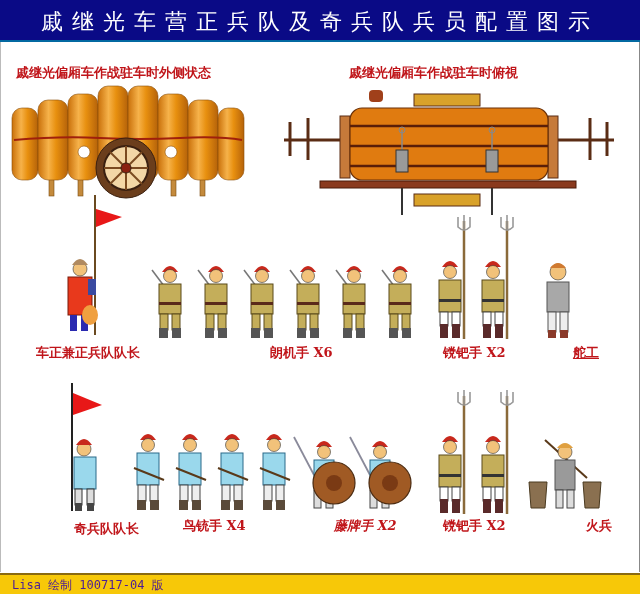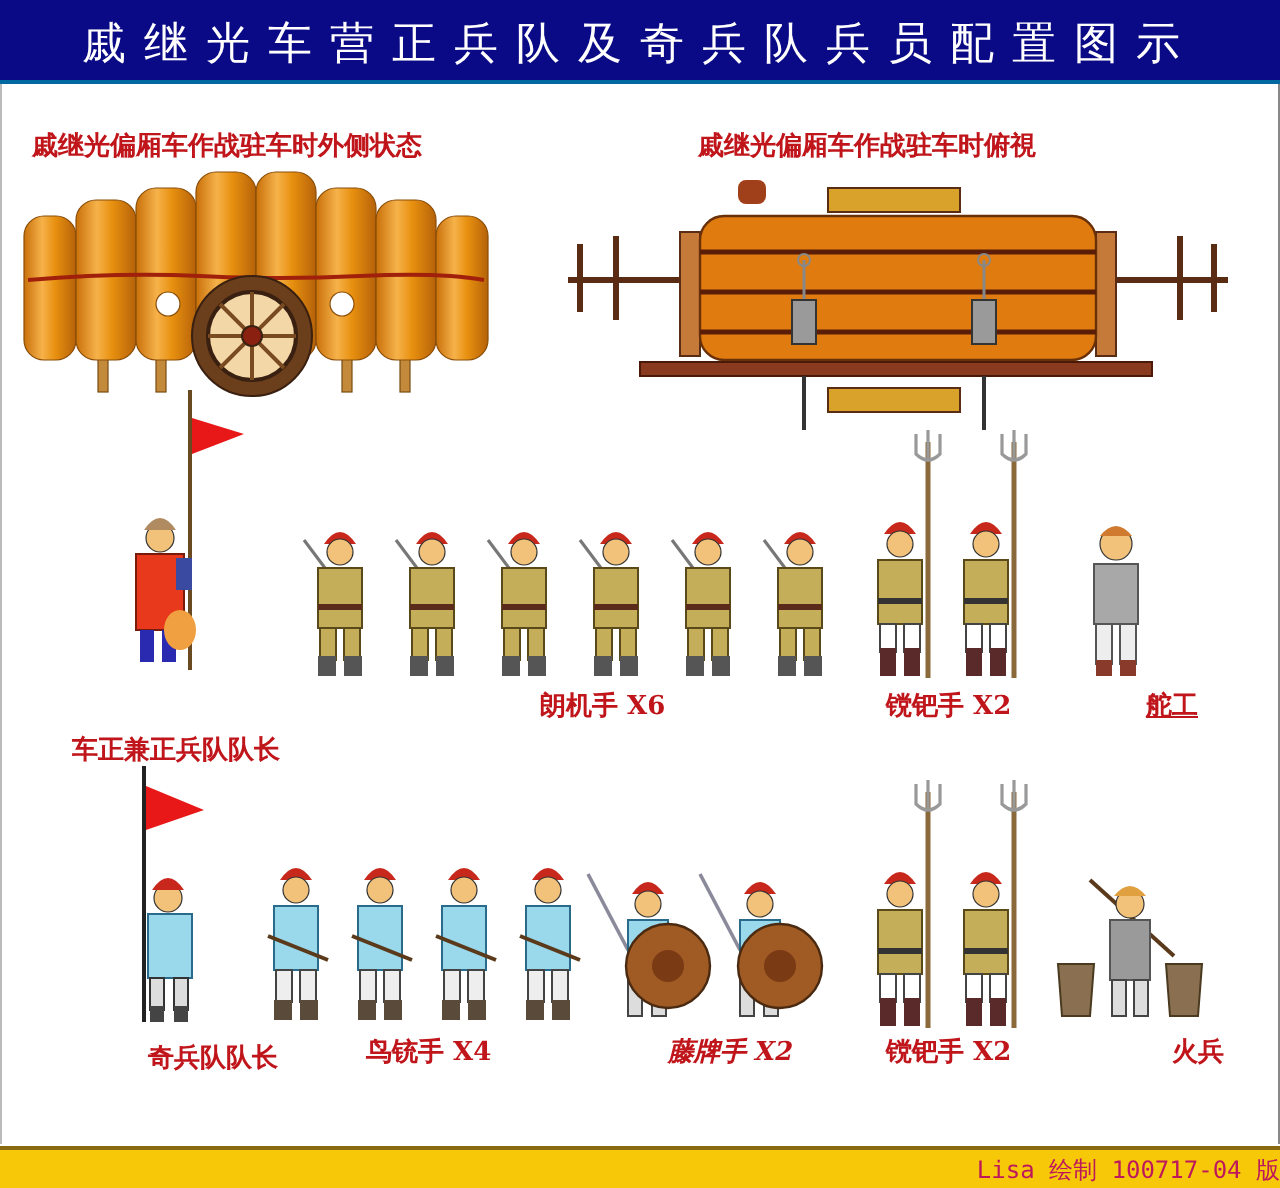--- a/index.html
+++ b/index.html
@@ -3,21 +3,21 @@
 <meta charset="utf-8">
 <style>
   html,body{margin:0;padding:0;background:#fff;}
   body{width:640px;height:594px;position:relative;overflow:hidden;font-family:"DejaVu Sans",sans-serif;}
   .title-bar{position:absolute;left:0;top:0;width:640px;height:42px;background:#0a0a86;border-bottom:2px solid #0369a1;box-sizing:border-box;}
   .title-text{position:absolute;left:0;right:0;top:7px;text-align:center;color:#fff;font-size:22px;letter-spacing:9px;font-family:"DejaVu Sans",sans-serif;}
   .frame{position:absolute;left:0;top:42px;width:638px;height:530px;border-left:1px solid #bbb;border-right:2px solid #888;}
   .caption{position:absolute;color:#c0151a;font-family:"DejaVu Serif",serif;font-weight:bold;font-size:13px;white-space:nowrap;}
   .label{position:absolute;color:#c0151a;font-family:"DejaVu Serif",serif;font-weight:bold;font-size:13px;white-space:nowrap;}
   .footer{position:absolute;left:0;top:573px;width:640px;height:21px;background:#f7c808;border-top:2px solid #8a6a10;box-sizing:border-box;}
-  .footer-text{position:absolute;left:0;right:0;top:2px;text-align:right;color:#be185d;font-size:12px;font-family:"DejaVu Sans Mono",monospace;}
+  .footer-text{position:absolute;left:0;right:0;top:2px;text-align:left;color:#4c1d95;font-size:12px;font-family:"DejaVu Sans Mono",monospace;padding-left:12px;}
   svg{position:absolute;overflow:visible;}
 </style>
 </head>
 <body>
 
 <div class="title-bar">
   <div class="title-text">戚继光车营正兵队及奇兵队兵员配置图示</div>
 </div>
 
 <div class="frame"></div>
@@ -151,21 +151,21 @@
 <svg style="left:538px;top:260px;" width="40" height="80" viewBox="0 0 40 80">
   <circle cx="20" cy="12" r="8" fill="#f2c27a" stroke="#333" stroke-width="0.6"></circle>
   <path d="M12 8 Q20 -2 28 8 Z" fill="#d07a30"></path>
   <rect x="9" y="22" width="22" height="30" fill="#a8a8a8" stroke="#555"></rect>
   <rect x="10" y="52" width="8" height="20" fill="#eee" stroke="#555"></rect>
   <rect x="22" y="52" width="8" height="20" fill="#eee" stroke="#555"></rect>
   <rect x="10" y="70" width="8" height="8" fill="#8a3a2a"></rect>
     <rect x="22" y="70" width="8" height="8" fill="#8a3a2a"></rect>
 </svg>
 
-<div class="label" style="left:36px;top:366px;">车正兼正兵队队长</div>
+<div class="label" style="left:36px;top:344px;">车正兼正兵队队长</div>
 <div class="label" style="left:270px;top:344px;">朗机手 X6</div>
 <div class="label" style="left:443px;top:344px;">镋钯手 X2</div>
 <div class="label" style="left:573px;top:344px;text-decoration:underline;">舵工</div>
 
 <svg style="left:62px;top:383px;" width="50" height="130" viewBox="0 0 50 130">
   <line x1="10" y1="0" x2="10" y2="128" stroke="#222" stroke-width="2"></line>
   <polygon points="11,10 40,22 11,32" fill="#e81818"></polygon>
   <circle cx="22" cy="66" r="7" fill="#f2c27a" stroke="#333" stroke-width="0.6"></circle>
   <path d="M14 62 Q22 50 30 62 Z" fill="#c8281c"></path>
   <rect x="12" y="74" width="22" height="32" fill="#9ad8ec" stroke="#2a6a8a"></rect>

